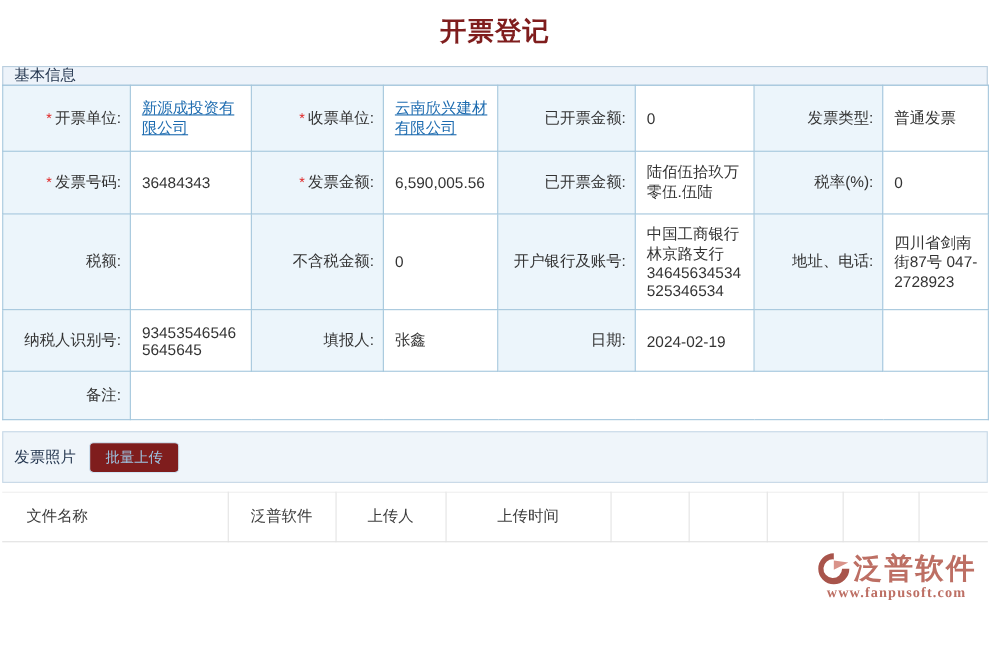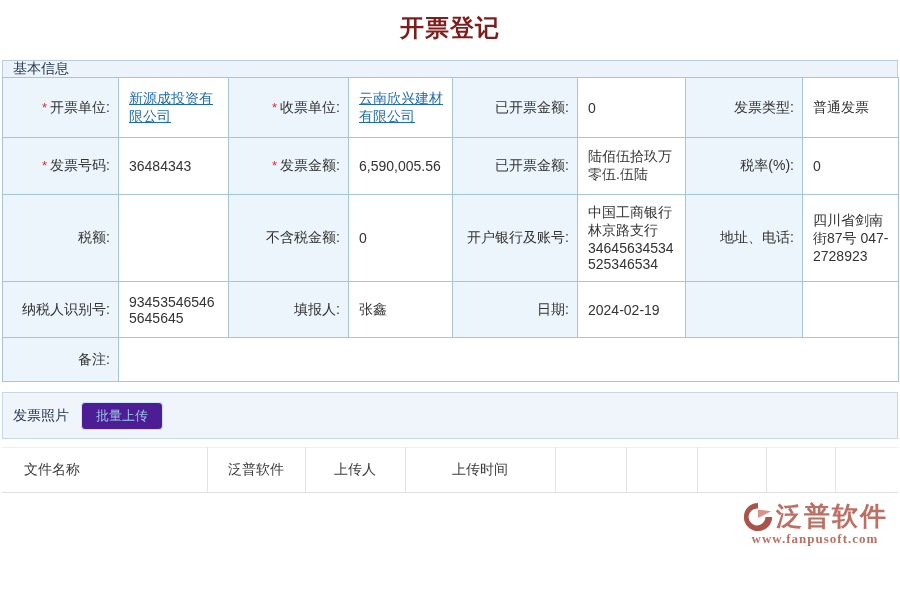--- a/index.html
+++ b/index.html
@@ -25,21 +25,21 @@
   tr.r4 td { height: 87px; margin-left: 48px; }
   tr.r5 td { height: 56px; }
   tr.r6 td { height: 44px; }
 
   .photos-strip {
     margin: 10px 2px 0; background: #eff5fa; border: 1px solid #c6d8e6;
     height: 47px; display: flex; align-items: center; padding-left: 10px;
     font-size: 14px; color: #24364f;
   }
   .upload-btn {
-    margin-left: 12px; background: #4c1d95; color: #9dc6e4; border: 1px solid #d0e6f6;
+    margin-left: 12px; background: #7f1d1d; color: #9dc6e4; border: 1px solid #d0e6f6;
     border-radius: 4px; font-size: 13px; padding: 4px 14px; cursor: pointer;
     font-family: "Liberation Sans", sans-serif;
   }
 
   table.files { width: 896px; margin: 8px 2px 0; border-collapse: collapse; table-layout: fixed; font-size: 14px; color: #3c3c3c; }
   table.files th {
     border-right: 1px solid #e3e3e3; border-top: 1px solid #efefef; border-bottom: 1px solid #e0e0e0;
     height: 45px; font-weight: normal; text-align: center; background: #ffffff;
   }
   table.files th.first { text-align: left; padding-left: 22px; }

